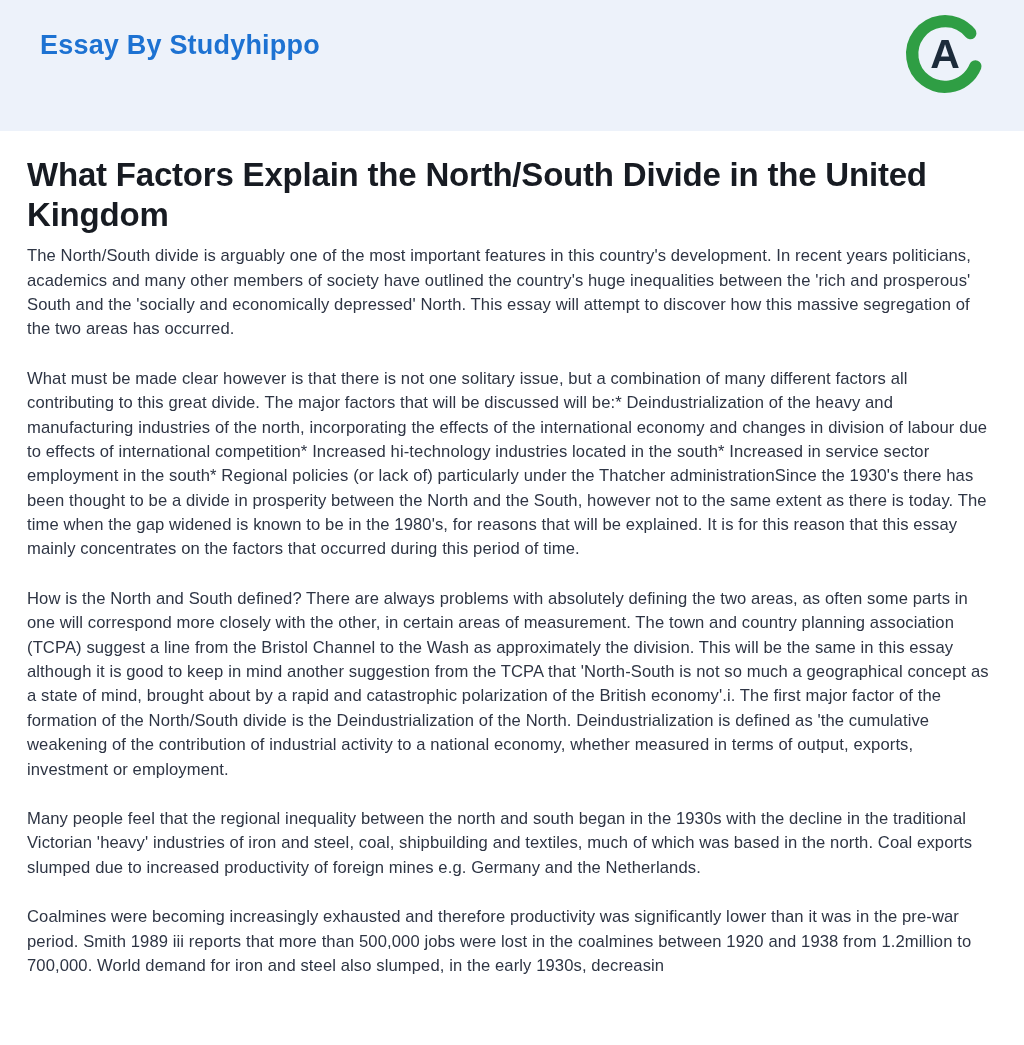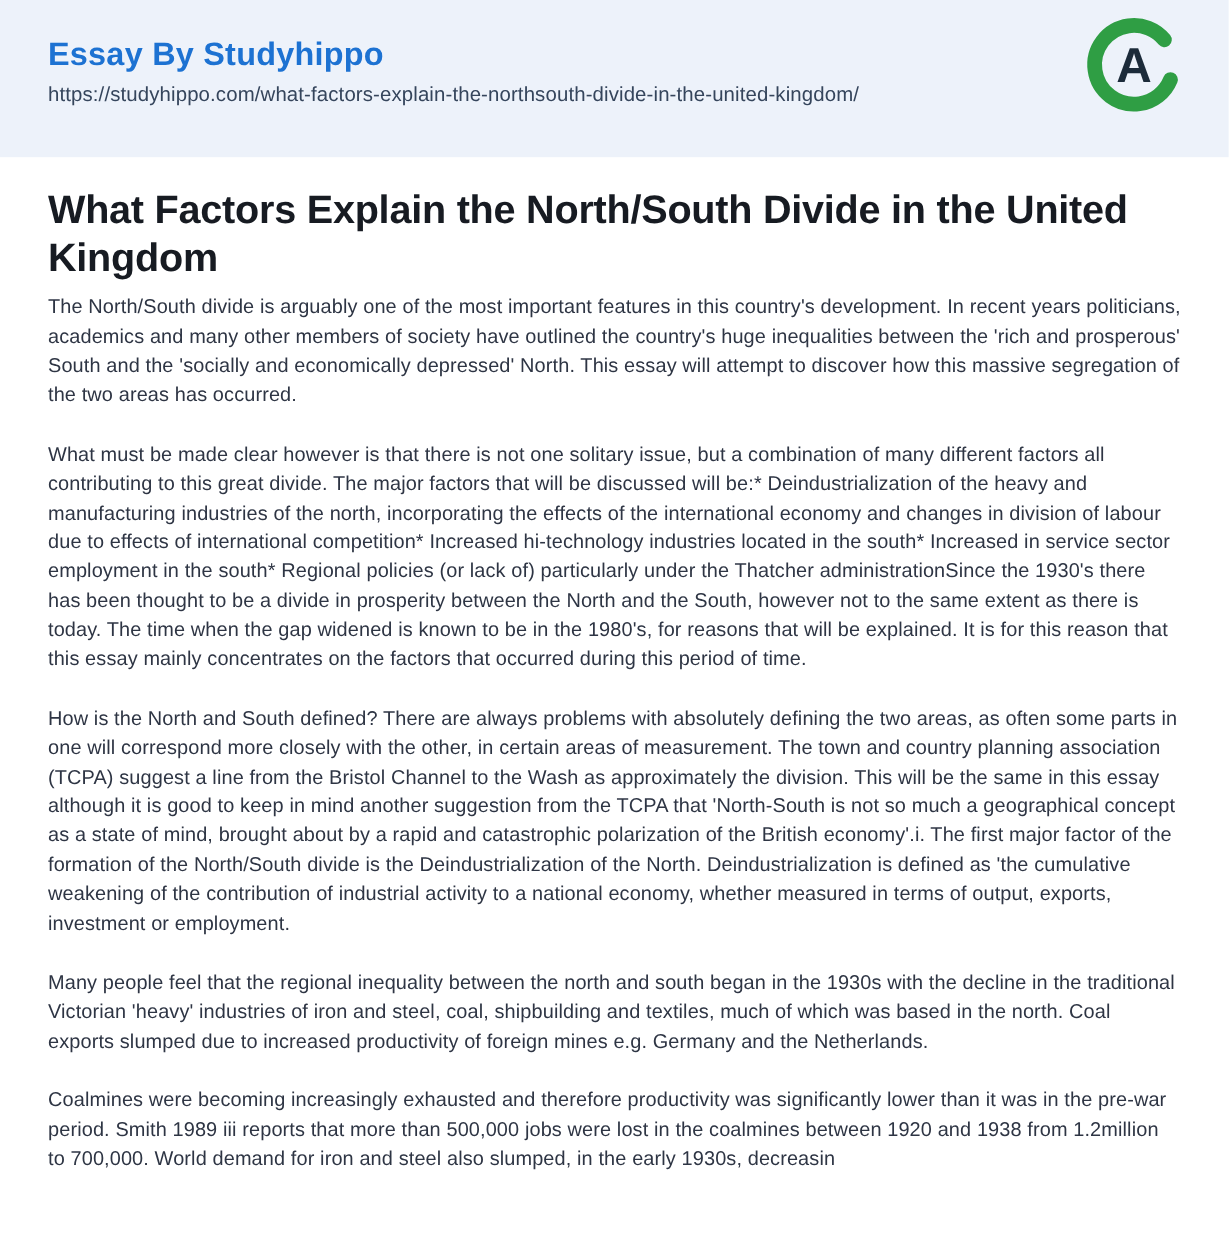--- a/index.html
+++ b/index.html
@@ -13,21 +13,21 @@
   }
 
   
   .page-header {
     background: #edf2fa;
     height: 131px;
     padding: 30px 40px 0 40px;
     position: relative;
   }
   .site-title {
-    margin: 0 0 8px 0;
+    margin: 0 0 35px 0;
     font-size: 27px;
     font-weight: 700;
     color: #1d72d2;
     letter-spacing: 0.2px;
   }
   .source-url {
     font-size: 17px;
     color: #35455c;
     letter-spacing: 0.1px;
     text-decoration: none;
@@ -38,21 +38,21 @@
     top: 13px;
     right: 38px;
     width: 82px;
     height: 82px;
     cursor: pointer;
   }
   .logo svg { display: block; width: 100%; height: 100%; }
 
   
   .content {
-    padding: 0 40px;
+    padding: 0 27px;
   }
   .article-title {
     margin: 24px 0 0 0;
     font-size: 33px;
     line-height: 1.2;
     font-weight: 700;
     color: #171b22;
     letter-spacing: -0.2px;
   }
   .article-body p {
@@ -64,21 +64,20 @@
   }
   .article-body p:first-child {
     margin-top: 10px;
   }
 </style>
 </head>
 <body>
 
 <header class="page-header">
   <h2 class="site-title">Essay By Studyhippo</h2>
-  <a class="source-url">https://studyhippo.com/what-factors-explain-the-northsouth-divide-in-the-united-kingdom/</a>
 
   <div class="logo">
     <span>
       <svg viewBox="0 0 100 100" aria-hidden="true">
         <circle cx="50" cy="50" r="40" fill="none" stroke="#2f9e44" stroke-width="15" stroke-linecap="round" stroke-dasharray="208 43.3" stroke-dashoffset="-21" transform="rotate(-8 50 50)"></circle>
         <text x="50" y="67" text-anchor="middle" font-size="50" font-weight="700" font-family="Liberation Sans, DejaVu Sans, sans-serif" fill="#1c2b3a">A</text>
       </svg>
     </span>
   </div>
 </header>

